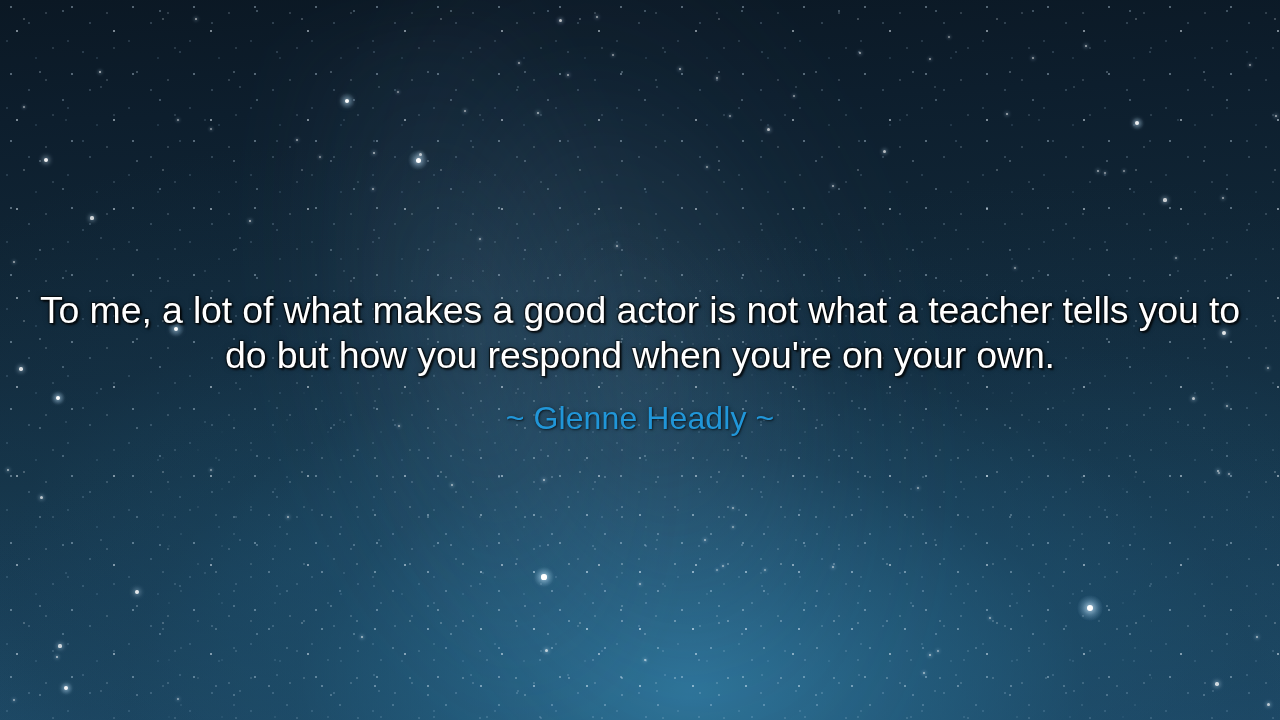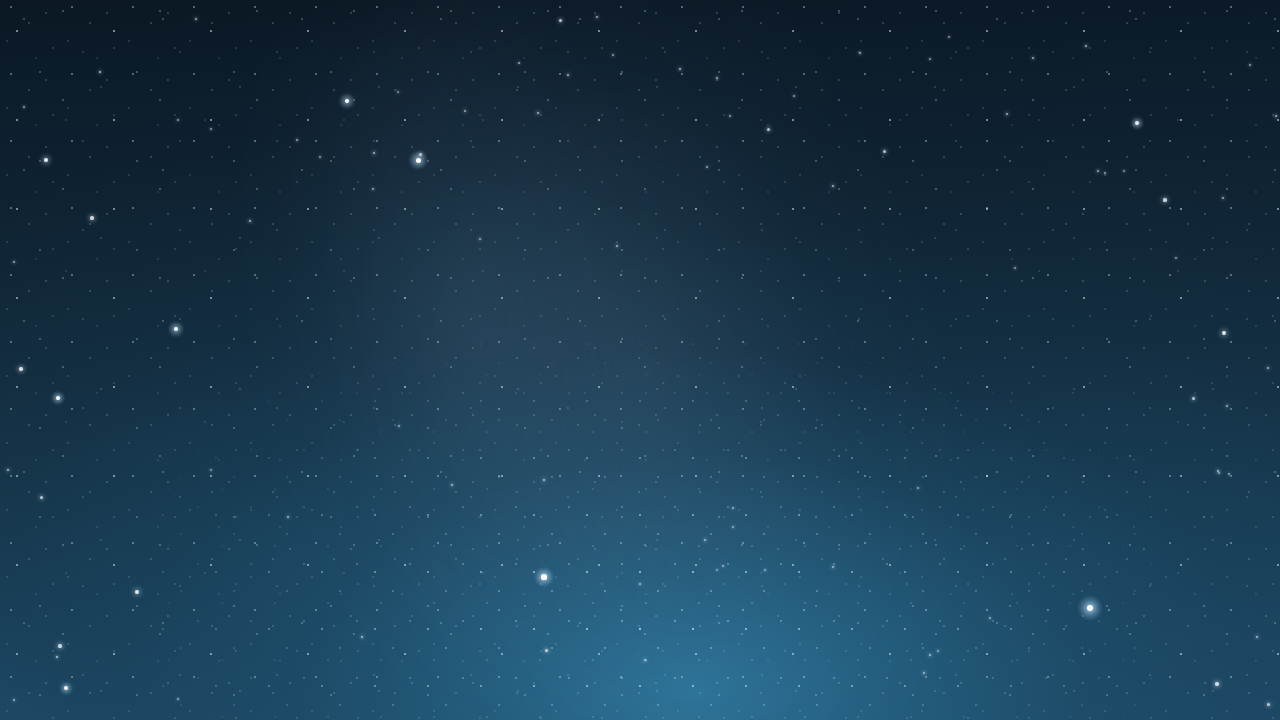--- a/index.html
+++ b/index.html
@@ -286,14 +286,18 @@
       <div class="star" style="left: 360.6px; top: 635.6px; width: 2.8px; height: 2.8px; opacity: 0.64; box-shadow: rgba(205, 232, 252, 0.55) 0px 0px 3.6px 1px;"></div>
       <div class="star" style="left: 209.9px; top: 468.9px; width: 2.2px; height: 2.2px; opacity: 0.5; box-shadow: rgba(205, 232, 252, 0.55) 0px 0px 2.9px 0.8px;"></div>
       <div class="star" style="left: 176.8px; top: 697.8px; width: 2.4px; height: 2.4px; opacity: 0.55; box-shadow: rgba(205, 232, 252, 0.55) 0px 0px 3.1px 0.8px;"></div>
       <div class="star" style="left: 396.9px; top: 90.9px; width: 2.2px; height: 2.2px; opacity: 0.5; box-shadow: rgba(205, 232, 252, 0.55) 0px 0px 2.9px 0.8px;"></div>
       <div class="star" style="left: 478.8px; top: 237.8px; width: 2.4px; height: 2.4px; opacity: 0.56; box-shadow: rgba(205, 232, 252, 0.55) 0px 0px 3.1px 0.8px;"></div>
       <div class="star" style="left: 615.7px; top: 244.7px; width: 2.6px; height: 2.6px; opacity: 0.6; box-shadow: rgba(205, 232, 252, 0.55) 0px 0px 3.4px 0.9px;"></div>
       <div class="star" style="left: 1013.8px; top: 266.8px; width: 2.4px; height: 2.4px; opacity: 0.55; box-shadow: rgba(205, 232, 252, 0.55) 0px 0px 3.1px 0.8px;"></div>
       <div class="star" style="left: 1174.9px; top: 256.9px; width: 2.2px; height: 2.2px; opacity: 0.5; box-shadow: rgba(205, 232, 252, 0.55) 0px 0px 2.9px 0.8px;"></div>
     </div>
 
+  <div class="quote-block">
+    <p class="quote-text">To me, a lot of what makes a good actor is not what a teacher tells you to do but how you respond when you're on your own.</p>
+    <p class="attribution">~ Glenne Headly ~</p>
+  </div>
 
 </div>
 
 </body></html>

